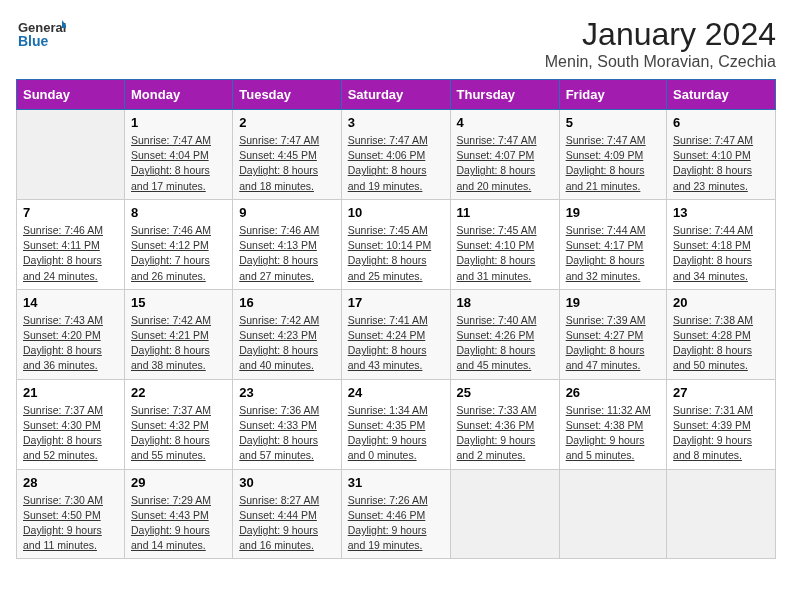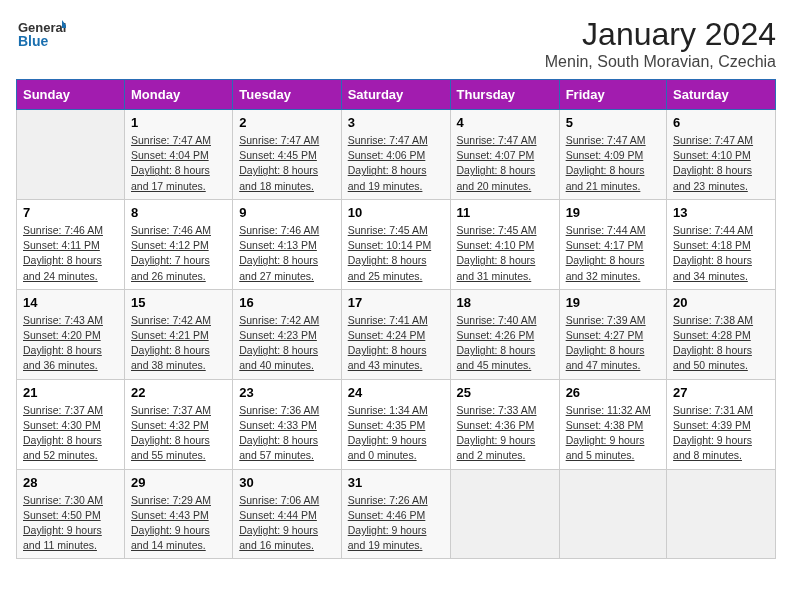--- a/index.html
+++ b/index.html
@@ -345,21 +345,21 @@
         <span class="day-number">29</span>
         <div class="day-info">
           <span>Sunrise: 7:29 AM</span><br>
           <span>Sunset: 4:43 PM</span><br>
           <span>Daylight: 9 hours and 14 minutes.</span>
         </div>
       </td>
         <td>
         <span class="day-number">30</span>
         <div class="day-info">
-          <span>Sunrise: 7:06 AM</span><br>
+          <span>Sunrise: 8:27 AM</span><br>
           <span>Sunset: 4:44 PM</span><br>
           <span>Daylight: 9 hours and 16 minutes.</span>
         </div>
       </td>
         <td>
         <span class="day-number">31</span>
         <div class="day-info">
           <span>Sunrise: 7:26 AM</span><br>
           <span>Sunset: 4:46 PM</span><br>
           <span>Daylight: 9 hours and 19 minutes.</span>

